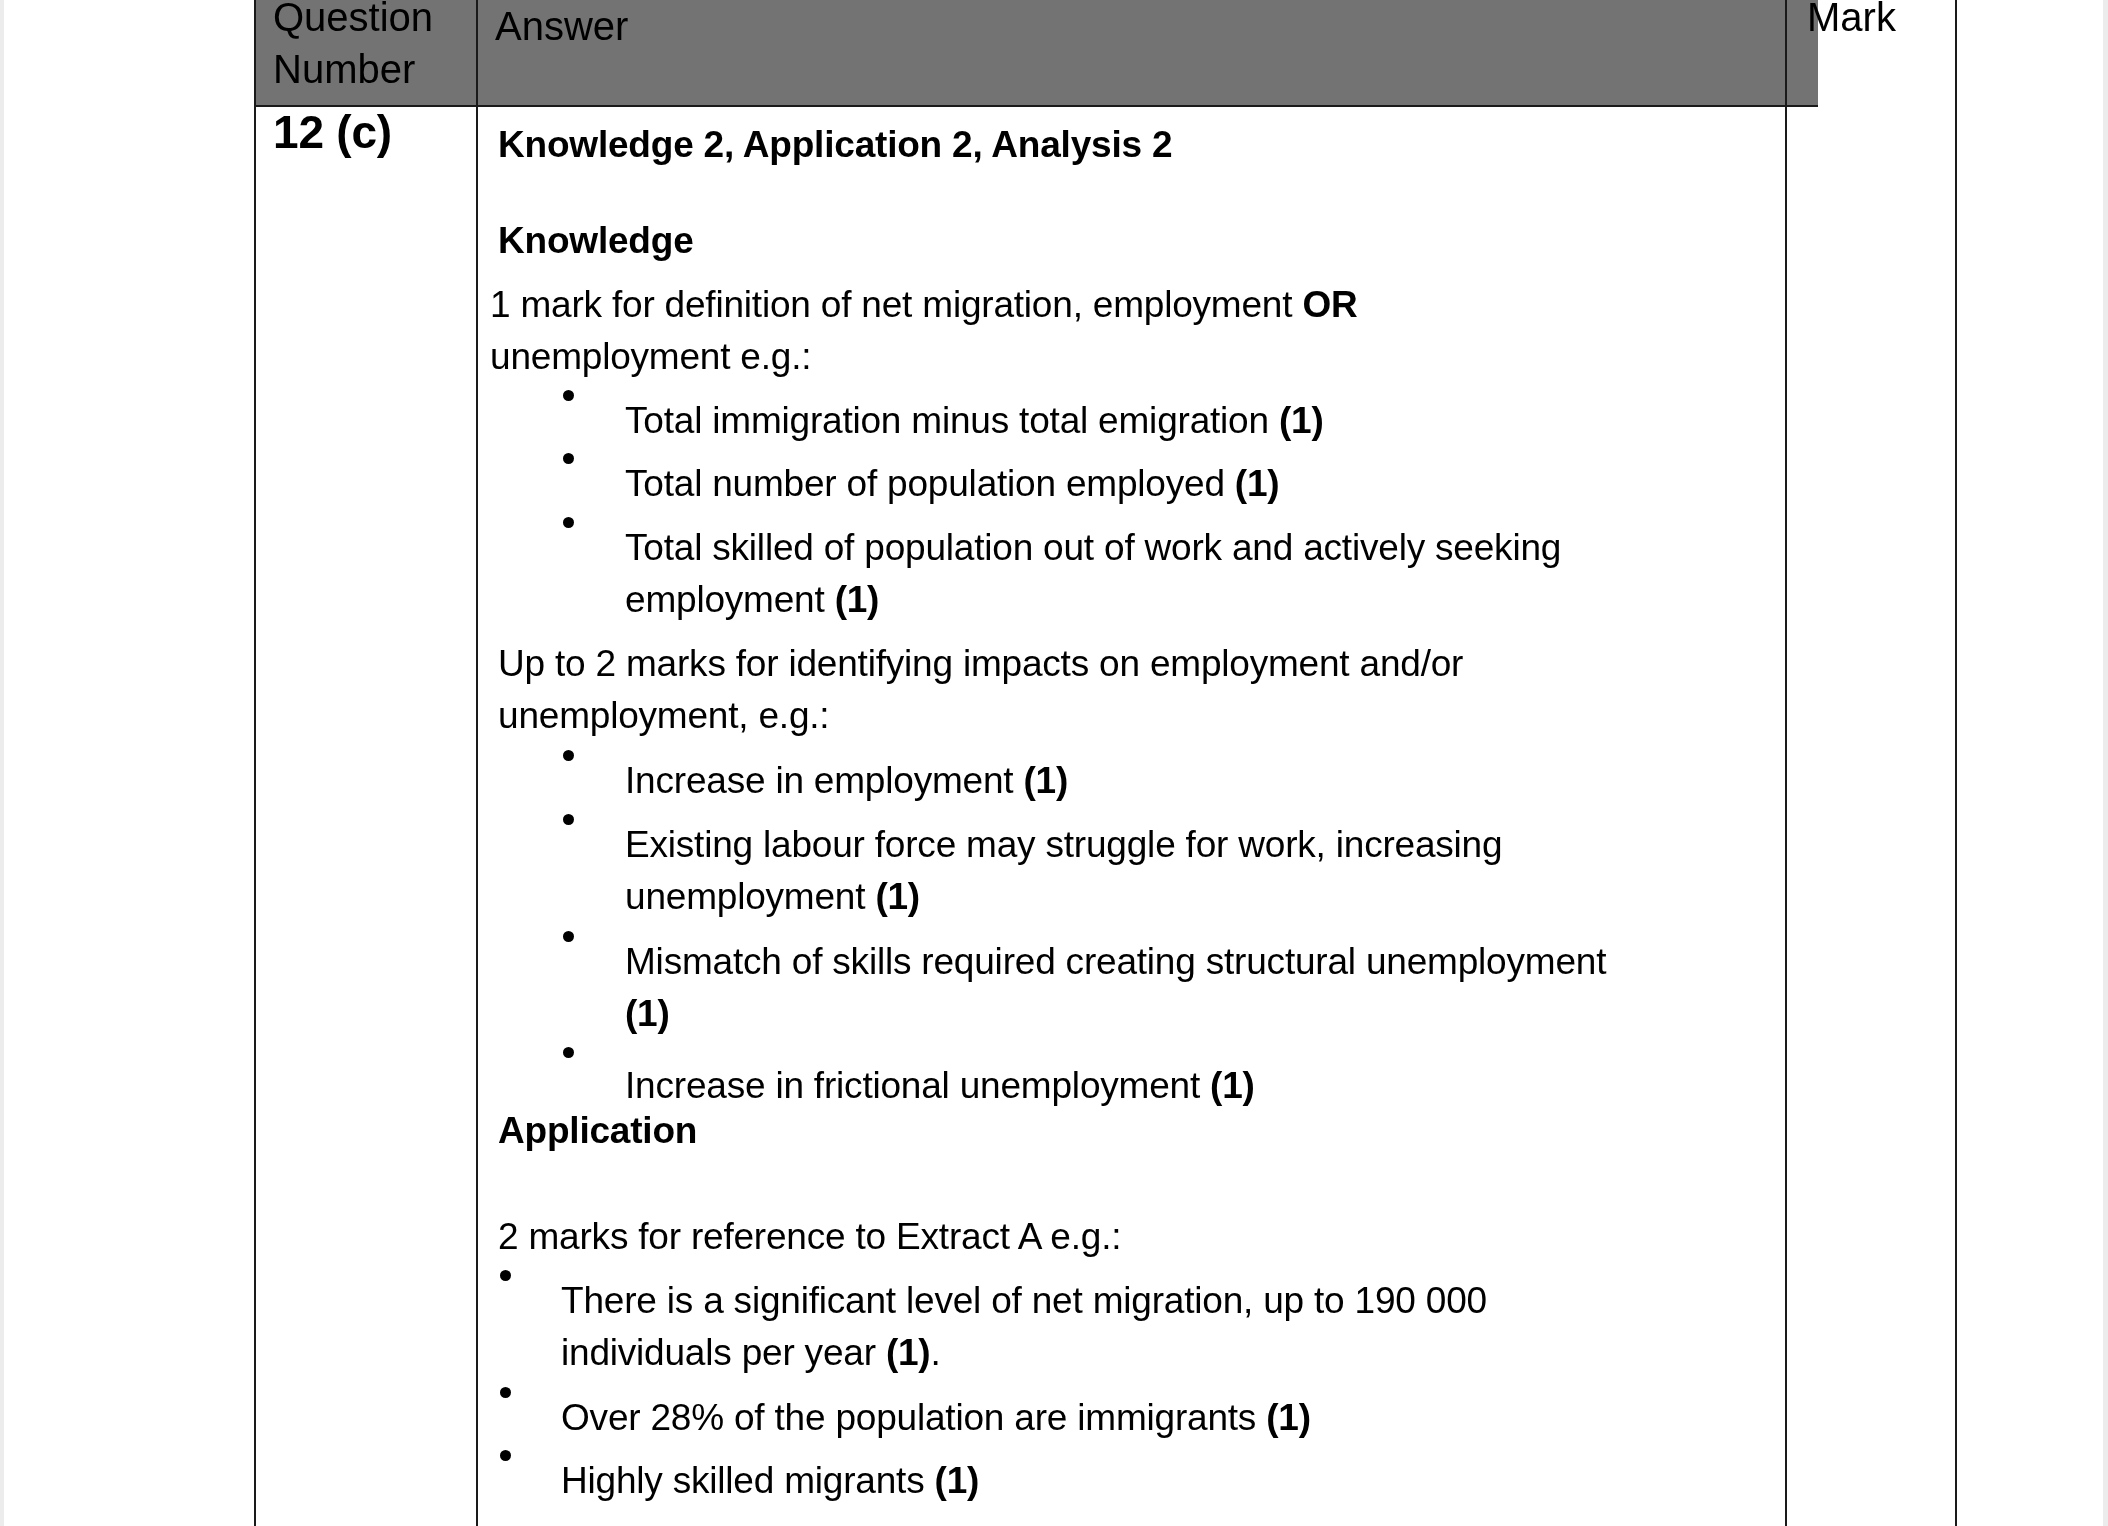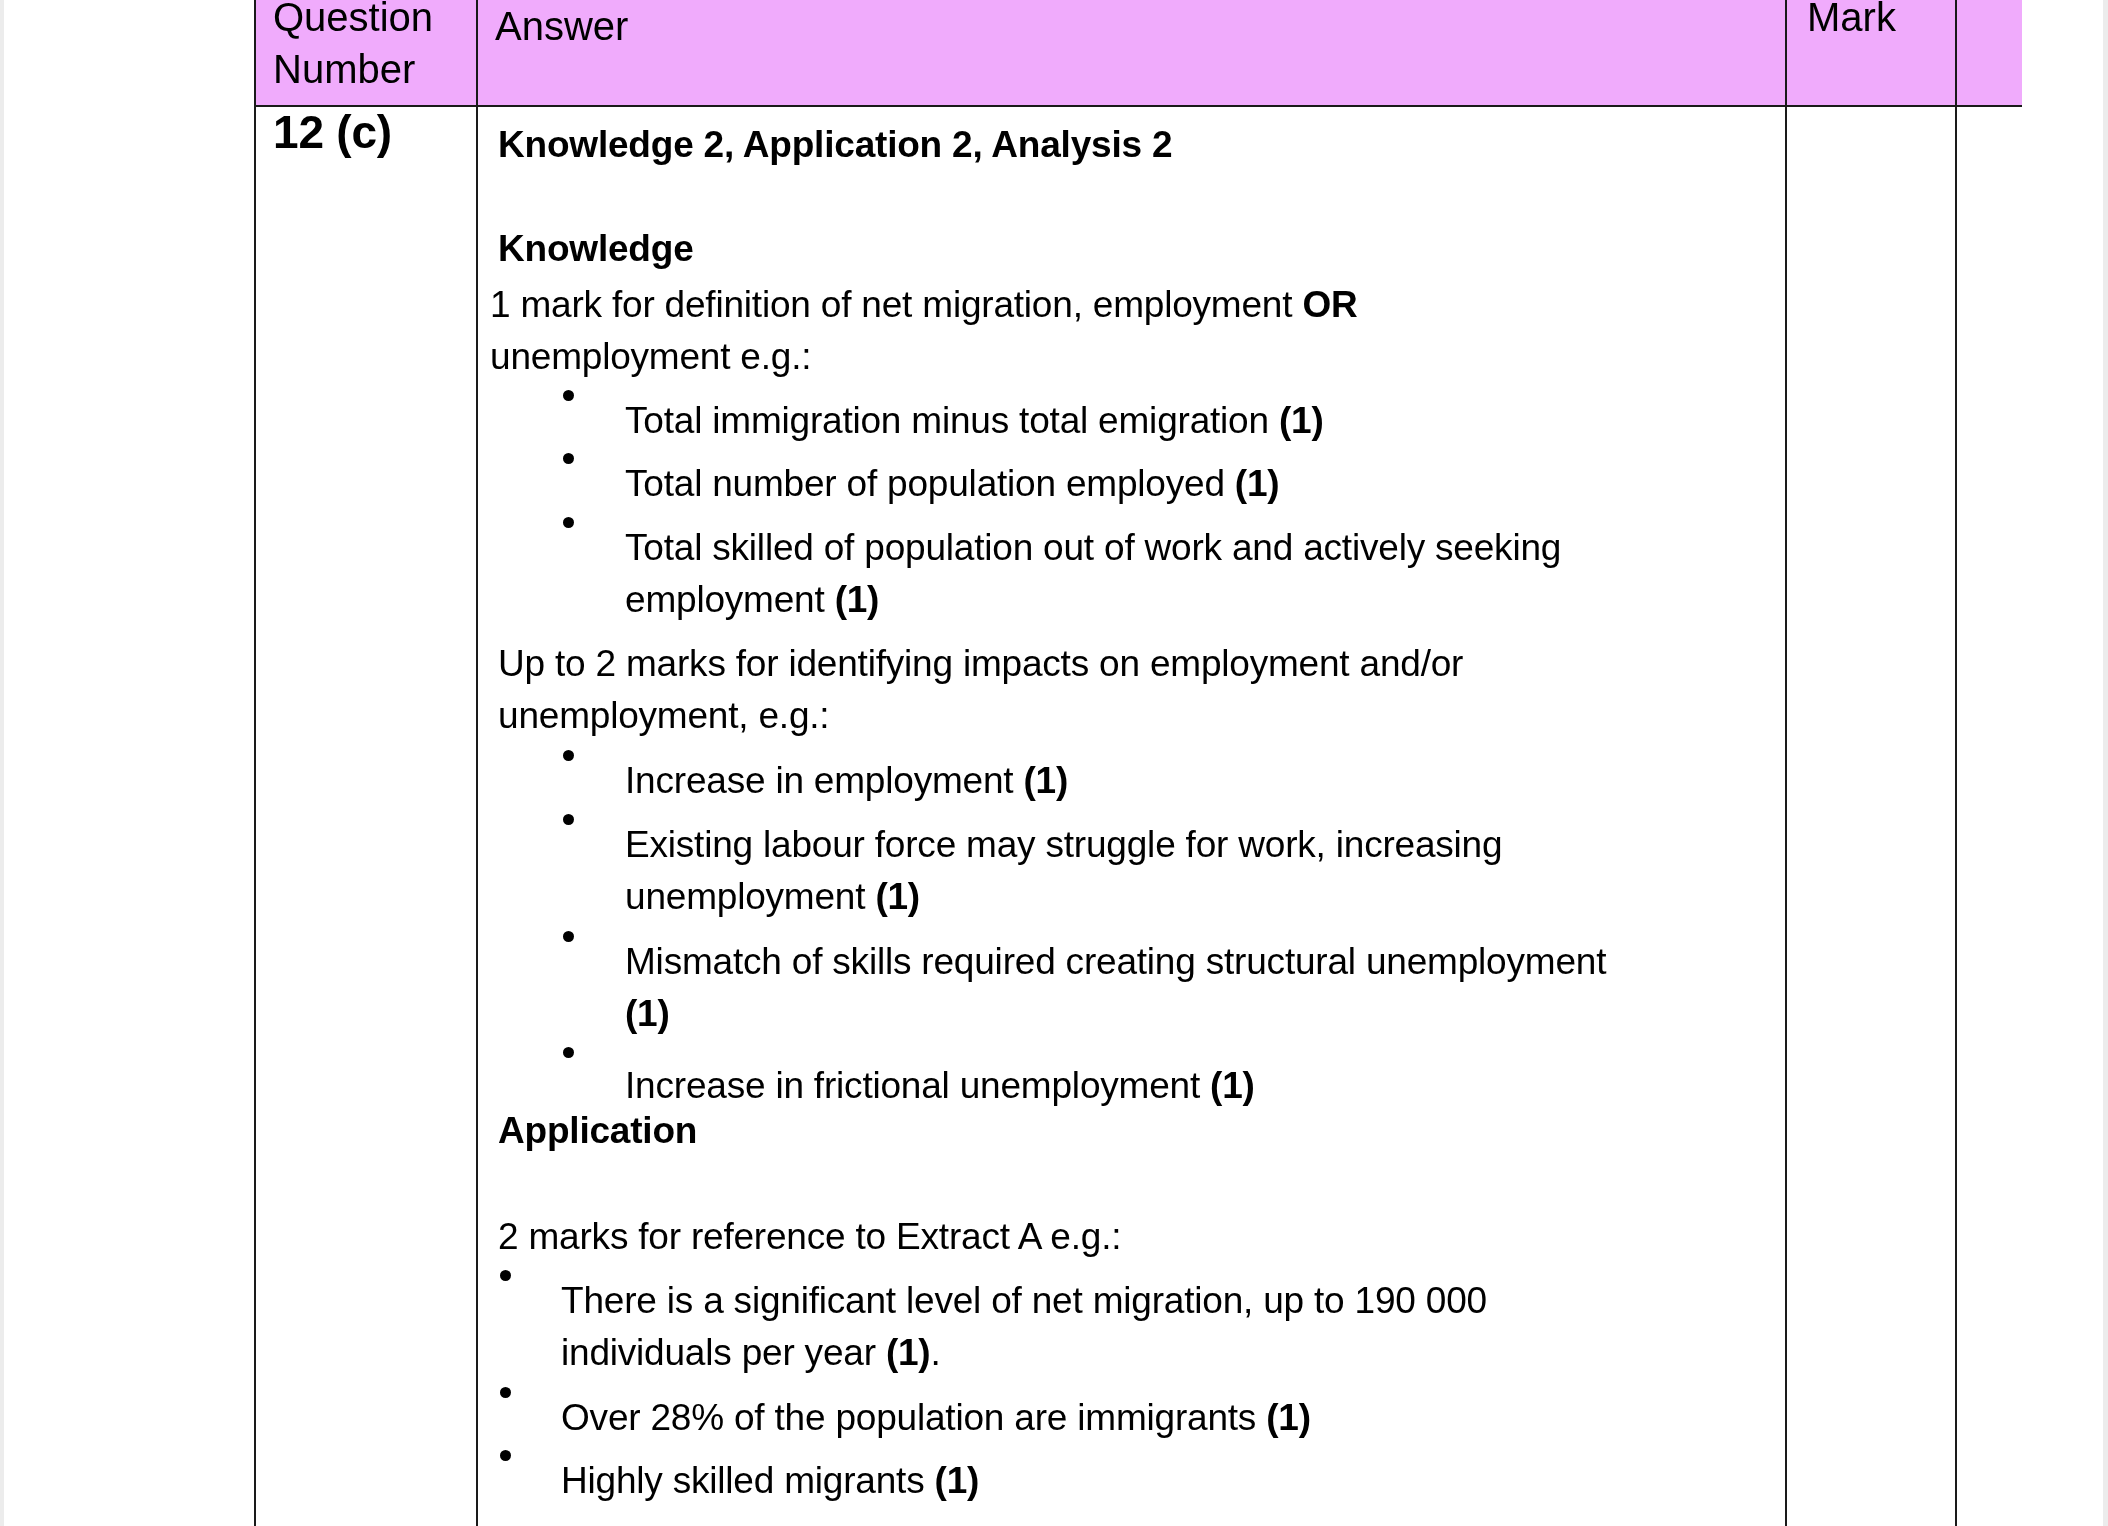--- a/index.html
+++ b/index.html
@@ -5,21 +5,21 @@
   html, body { margin:0; padding:0; }
   body {
     width:2108px; height:1526px; overflow:hidden; background:#ffffff;
     position:relative;
     font-family:"Liberation Sans", sans-serif; color:#000;
   }
   .edge-l { position:absolute; left:0; top:0; width:4px; height:1526px; background:#ececec; }
   .edge-r { position:absolute; right:0; top:0; width:5px; height:1526px; background:#ececec; }
   .tbl { position:absolute; left:254px; top:0; width:1703px; height:1526px; }
   .vline { position:absolute; top:0; width:2px; height:1526px; background:#1a1a1a; }
-  .hdr { position:absolute; left:0; top:0; width:1768px; height:105px; background:#f0abfc; border-bottom:2px solid #1a1a1a; }
+  .hdr { position:absolute; left:0; top:0; width:1564px; height:105px; background:#737373; border-bottom:2px solid #1a1a1a; }
   .hcell { position:absolute; font-size:40px; line-height:52px; white-space:pre-line; }
   .t { font-size:37px; line-height:52px; letter-spacing:-0.2px; white-space:pre-line; }
   .b { font-weight:bold; }
   .para { position:absolute; white-space:pre-line; }
   .bullet { position:absolute; width:11px; height:11px; border-radius:50%; background:#000; }
 </style>
 </head>
 <body>
 
 <div class="edge-l"></div>
@@ -36,21 +36,21 @@
   <div class="vline" style="left:0px;"></div>
   <div class="vline" style="left:222px;"></div>
   <div class="vline" style="left:1531px;"></div>
   <div class="vline" style="left:1701px;"></div>
 
   <div class="para t b" style="left:19px; top:106px; font-size:46px;">12 (c)</div>
   <div class="para t" style="left:1553px; top:106px;"></div>
 
   <div class="para t b" style="left:244px; top:119px;">Knowledge 2, Application 2, Analysis 2</div>
 
-  <div class="para t b" style="left:244px; top:215px;margin-top:8px;">Knowledge</div>
+  <div class="para t b" style="left:244px; top:215px;">Knowledge</div>
 
   <div class="para t" style="left:236px; top:279px;"><span>1 mark for definition of net migration, employment </span><span class="b">OR</span><span>
 unemployment e.g.:</span></div>
 
   <div class="bullet" style="left:309px; top:390px;"></div>
   <div class="para t" style="left:371px; top:395px;"><span>Total immigration minus total emigration </span><span class="b">(1)</span></div>
 
   <div class="bullet" style="left:309px; top:453px;"></div>
   <div class="para t" style="left:371px; top:458px;"><span>Total number of population employed </span><span class="b">(1)</span></div>
 

